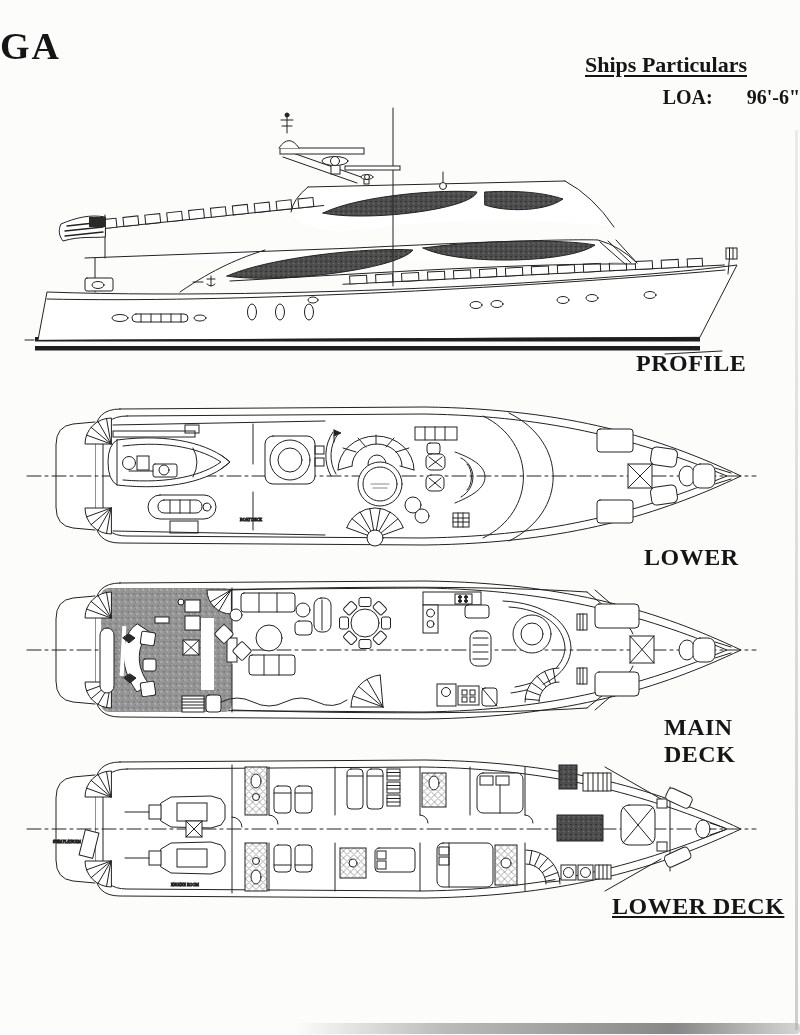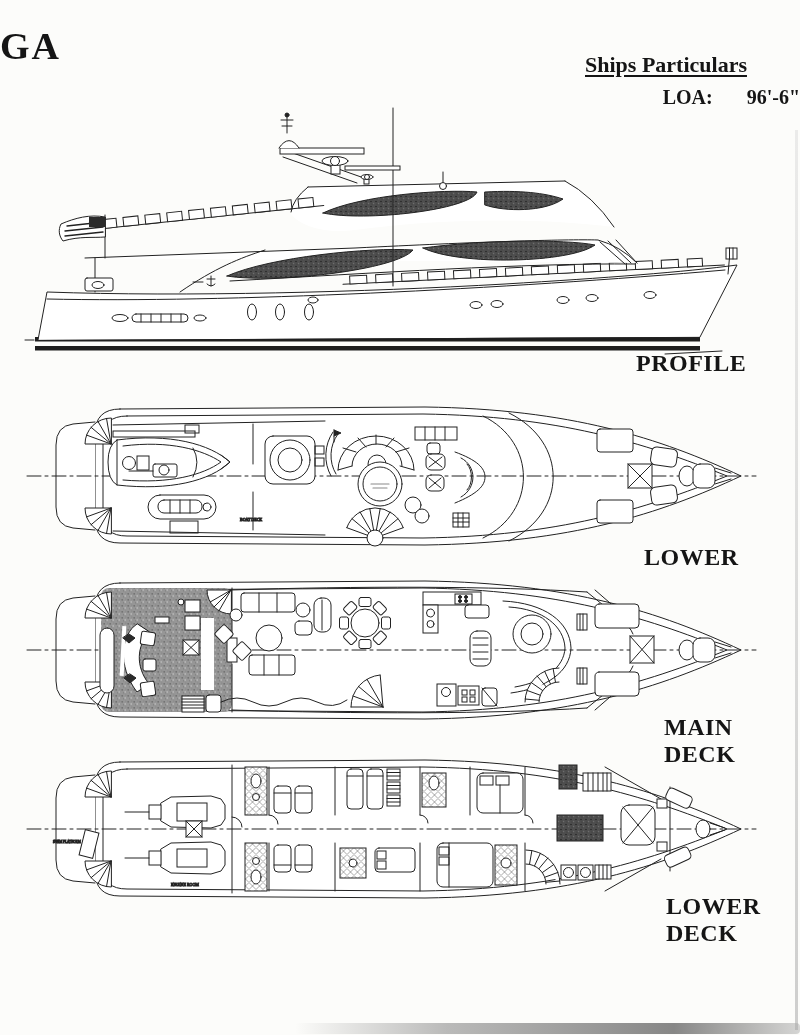--- a/index.html
+++ b/index.html
@@ -9,21 +9,21 @@
          font-size:38px;font-weight:bold;letter-spacing:2px;}
   .particulars{position:absolute;left:585px;top:52px;width:215px;}
   .particulars .hd{font-size:22px;font-weight:bold;text-decoration:underline;
                    text-underline-offset:3px;margin:0 0 5px 0;}
   .prow{display:flex;font-size:20px;font-weight:bold;line-height:28px;justify-content:flex-end;}
   .plabel{width:84px;flex:0 0 auto;}
   .caption{position:absolute;font-weight:bold;font-size:24px;letter-spacing:.5px;}
   .cap-profile{left:636px;top:350px;}
   .cap-deck{left:644px;top:544px;}
   .cap-main{left:644px;top:714px;margin-left:20px;}
-  .cap-lower{left:666px;top:893px;}
+  .cap-lower{left:612px;top:893px;text-decoration:underline;}
   svg{position:absolute;overflow:visible;}
   svg text{font-family:"Liberation Serif", serif;fill:#444;}
   .artifact-bottom{position:absolute;left:295px;top:1023px;width:505px;height:11px;
     background:linear-gradient(90deg,rgba(150,150,150,0),rgba(120,120,120,.5) 30%,rgba(85,85,85,.7) 75%,rgba(140,140,140,.35));
     border-radius:4px;}
   .artifact-right{position:absolute;left:795px;top:130px;width:3px;height:900px;
     background:linear-gradient(#ddd,#a8a8a8);opacity:.55;}
 </style>
 </head>
 <body>

